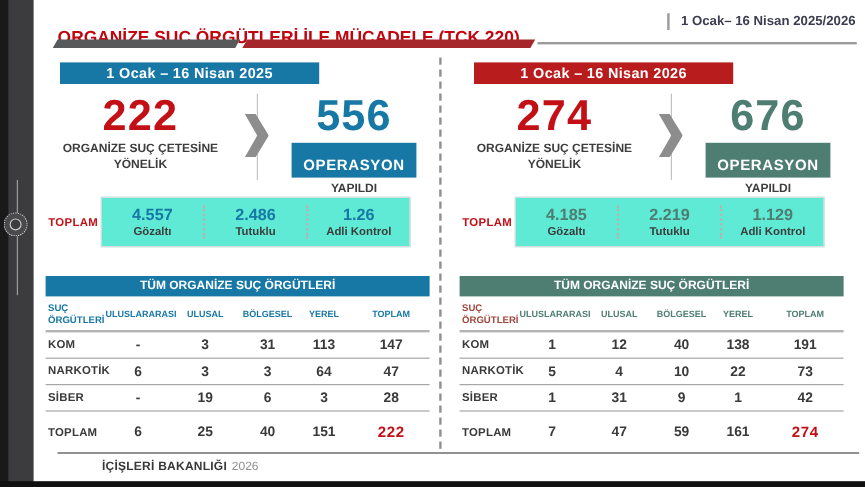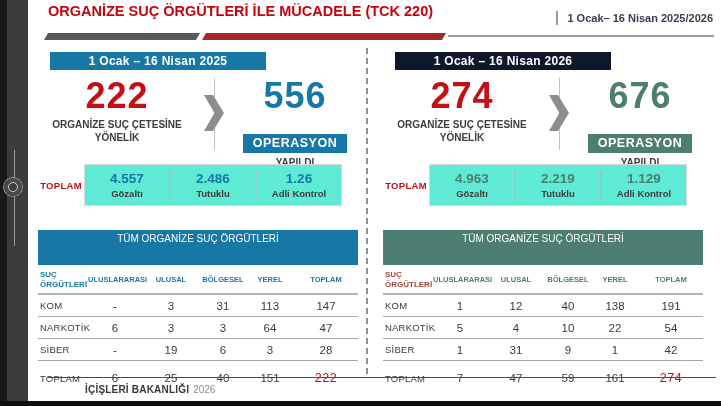--- a/index.html
+++ b/index.html
@@ -7,77 +7,77 @@
        font-family:"Liberation Sans","DejaVu Sans",sans-serif;}
   
   .sidebar{position:absolute;left:0;top:0;width:28px;height:406px;background:#3c3c3f;}
   .sidebar-edge{position:absolute;left:0;top:0;width:7px;height:100%;background:#191919;}
   .seal-line{position:absolute;left:14px;top:150px;width:1px;height:96px;background:#9b9b9b;}
   .seal{position:absolute;left:3px;top:177px;width:20px;height:20px;border-radius:50%;
         border:1px dotted #cfcfcf;background:#4a4a4d;box-sizing:border-box;}
   .seal-core{position:absolute;left:4px;top:4px;width:10px;height:10px;border-radius:50%;
         border:1px solid #c9c9c9;background:#3c3c3f;box-sizing:border-box;}
   
-  .title{position:absolute;left:48px;top:3px;font-size:14.5px;font-weight:bold;color:#c20610;}
+  .title{position:absolute;left:48px;top:24px;font-size:14.5px;font-weight:bold;color:#c20610;}
   .header-date{position:absolute;right:8px;top:11px;display:flex;align-items:center;gap:9px;}
   .date-divider{width:2px;height:14px;background:#9a9a9a;}
   .date-text{font-size:11px;font-weight:bold;color:#3c3c50;}
   .band-gray{position:absolute;left:46px;top:33px;width:152px;height:7px;background:#58595b;transform:skewX(-30deg);}
   .band-red{position:absolute;left:204px;top:33px;width:240px;height:7px;background:#a5262b;transform:skewX(-30deg);}
   .band-line{position:absolute;left:448px;top:35px;width:266px;height:2px;background:#9c9c9c;}
   
   .panel-divider{position:absolute;left:366px;top:48px;height:326px;width:0;border-left:2px dashed #8f8f8f;}
   
   .panel{position:absolute;top:52px;width:320px;height:320px;}
   .panel-2025{left:38px;}
   .panel-2026{left:383px;}
   .period-bar{margin-left:12px;width:216px;height:18px;line-height:18px;text-align:center;
               color:#fff;font-weight:bold;font-size:12px;letter-spacing:0.3px;}
   .panel-blue .period-bar{background:#1778a5;}
-  .panel-teal .period-bar{background:#0f172a;}
+  .panel-teal .period-bar{background:#b91c1c;}
   .hero{position:absolute;top:26px;left:0;right:0;display:flex;align-items:flex-start;}
   .hero-left{width:158px;text-align:center;}
   .hero-right{flex:1;text-align:center;}
   .big-num{font-size:36px;line-height:1;font-weight:bold;letter-spacing:1px;}
   .red{color:#c31017;}
   .panel-blue .accent{color:#1778a5;}
   .panel-teal .accent{color:#4e7d72;}
   .hero-label{font-size:10px;font-weight:bold;color:#3d3d3d;margin-top:4px;line-height:1.3;}
   .preline{white-space:pre-line;}
   .hero-arrow{position:relative;width:36px;height:72px;}
   .vline{position:absolute;left:50%;top:0;width:1px;height:72px;background:#c2c2c2;}
   .chevron{position:absolute;left:8px;top:17px;width:20px;height:36px;background:#8d8d8d;
            clip-path:polygon(0 0,45% 0,100% 50%,45% 100%,0 100%,52% 50%);}
-  .op-badge{display:inline-block;margin-top:20px;padding:2px 10px 3px;color:#fff;font-weight:bold;
+  .op-badge{display:inline-block;margin-top:5px;padding:12px 10px 3px;color:#fff;font-weight:bold;
             font-size:12.5px;letter-spacing:0.5px;}
   .panel-blue .op-badge{background:#1778a5;}
   .panel-teal .op-badge{background:#4e7d72;}
   .op-sub{font-size:10px;font-weight:bold;color:#3d3d3d;margin-top:4px;}
   
   .stats-row{position:absolute;top:112px;left:0;right:0;display:flex;align-items:center;}
   .totals-label{width:46px;text-align:center;font-size:9.5px;font-weight:bold;color:#c31017;letter-spacing:0.3px;}
   .stats-box{flex:1;margin-right:16px;border:1px solid #dadada;background:#5eead4;display:flex;padding:6px 0;}
   .stat-cell{flex:1;text-align:center;}
   .stat-cell + .stat-cell{border-left:2px dotted #b5b5b5;}
   .stat-value{font-size:13.5px;font-weight:bold;}
   .stat-label{font-size:9.5px;font-weight:700;color:#3d3d3d;margin-top:2px;}
   
   .crime-table{position:absolute;top:178px;left:0;right:0;}
-  .table-title{height:35px;line-height:17px;text-align:center;color:#fff;font-weight:normal;font-size:10px;}
+  .table-title{height:17px;line-height:17px;text-align:center;color:#fff;font-weight:bold;font-size:10px;}
   .panel-blue .table-title{background:#1778a5;}
   .panel-teal .table-title{background:#4e7d72;}
   .tgrid{display:grid;grid-template-columns:50px 54px 58px 46px 48px 64px;align-items:center;}
   .thead{padding:5px 0 4px;border-bottom:2px solid #b3b3b3;min-height:18px;}
   .th{font-size:7.5px;font-weight:bold;text-align:center;line-height:1.2;}
   .panel-blue .th{color:#1778a5;}
   .panel-teal .th{color:#4e7d72;}
   .panel-teal .th.first{color:#a1463c;}
   .th.first{text-align:left;padding-left:2px;font-size:8px;}
   .trow{height:21px;border-bottom:1px solid #a6a6a6;}
-  .td{font-size:11.5px;color:#3a3a3a;text-align:center;font-weight:normal;}
+  .td{font-size:11.5px;color:#3a3a3a;text-align:center;font-weight:bold;}
   .td.rlabel{font-size:9.5px;text-align:left;padding-left:2px;letter-spacing:0.2px;color:#3a3a3a;}
   .total-row{height:28px;border-bottom:none;margin-top:3px;}
   .total-row .total-value{color:#c31017;font-size:12.5px;letter-spacing:0.5px;}
   
   .footer-line{position:absolute;left:48px;right:5px;top:377px;height:1px;background:#4a4a4a;}
   .footer{position:absolute;left:85px;top:384px;font-size:10px;}
   .footer .ministry{font-weight:bold;color:#383838;letter-spacing:0.2px;}
   .footer .year{color:#8f8f8f;margin-left:4px;}
   .bottom-bar{position:absolute;left:0;right:0;bottom:0;height:5px;background:#101010;}
 </style>
@@ -203,21 +203,21 @@
     <div class="hero-right">
       <div class="big-num accent">676</div>
       <div class="op-badge">OPERASYON</div>
       <div class="op-sub">YAPILDI</div>
     </div>
   </div>
   <div class="stats-row">
     <div class="totals-label">TOPLAM</div>
     <div class="stats-box">
       <div class="stat-cell">
-        <div class="stat-value accent">4.963</div>
+        <div class="stat-value accent">4.185</div>
         <div class="stat-label">Gözaltı</div>
       </div>
       <div class="stat-cell">
         <div class="stat-value accent">2.219</div>
         <div class="stat-label">Tutuklu</div>
       </div>
       <div class="stat-cell">
         <div class="stat-value accent">1.129</div>
         <div class="stat-label">Adli Kontrol</div>
       </div>
@@ -241,21 +241,21 @@
       <div class="td">40</div>
       <div class="td">138</div>
       <div class="td">191</div>
     </div>
     <div class="tgrid trow">
       <div class="td rlabel">NARKOTİK</div>
       <div class="td">5</div>
       <div class="td">4</div>
       <div class="td">10</div>
       <div class="td">22</div>
-      <div class="td">54</div>
+      <div class="td">73</div>
     </div>
     <div class="tgrid trow">
       <div class="td rlabel">SİBER</div>
       <div class="td">1</div>
       <div class="td">31</div>
       <div class="td">9</div>
       <div class="td">1</div>
       <div class="td">42</div>
     </div>
     <div class="tgrid trow total-row">

